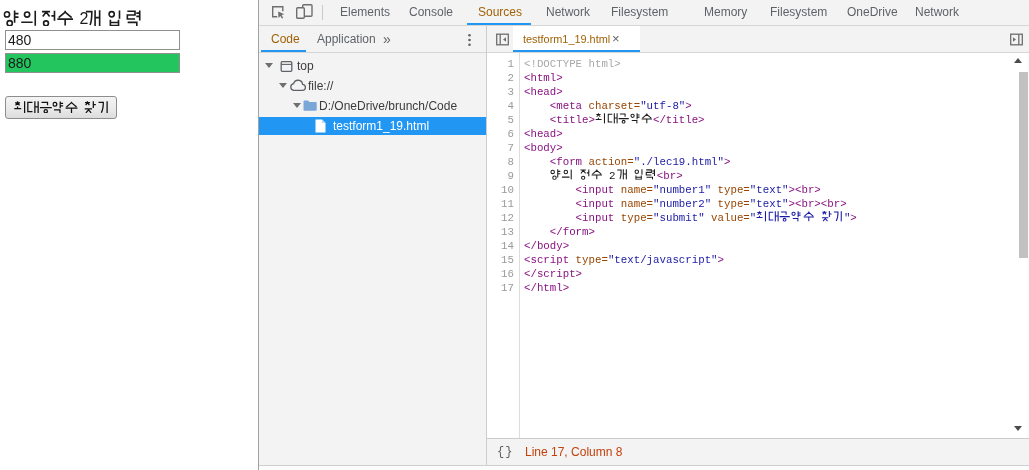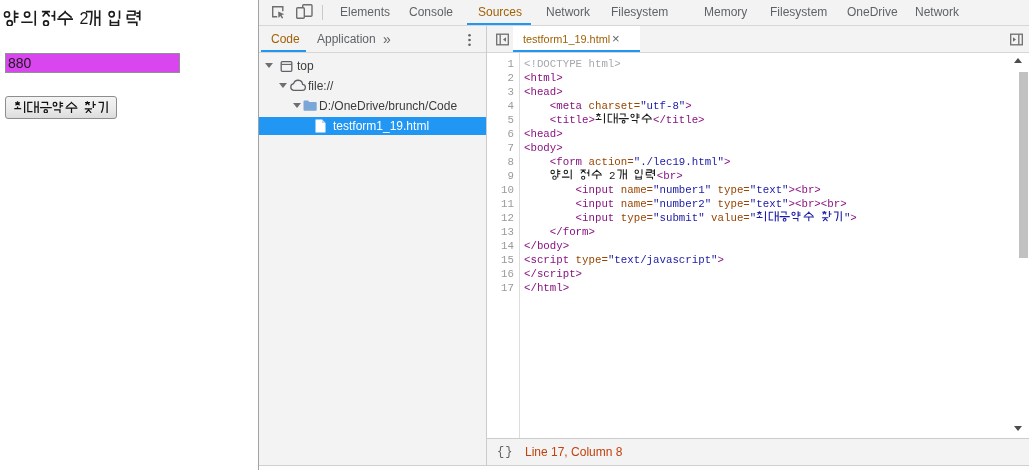--- a/index.html
+++ b/index.html
@@ -75,21 +75,22 @@
 <svg class="abs" style="left:3px;top:9.7px;color:#1c1c1c" width="142" height="16.3" viewBox="0 0 142 16.3">
 <use href="#k-yang" x="0.4" y="0" width="16.5" height="16.3"></use>
 <use href="#k-ui" x="17.3" y="0" width="16.5" height="16.3"></use>
 <use href="#k-jeong" x="37.2" y="0" width="16.5" height="16.3"></use>
 <use href="#k-su" x="53.9" y="0" width="16.5" height="16.3"></use>
 <text x="76.6" y="13.6" font-size="16" font-family="Liberation Sans" fill="#1c1c1c" stroke="none">2</text>
 <use href="#k-gae" x="81.3" y="0" width="17" height="16.3"></use>
 <use href="#k-ip" x="105" y="0" width="16.5" height="16.3"></use>
 <use href="#k-ryeok" x="122.8" y="0" width="16.8" height="16.3"></use>
 </svg>
-<div class="abs" style="left:5px;top:52.5px;width:171px;height:18px;border:1px solid #909090;background:#d946ef;font-size:14px;line-height:18px;color:#1a1a1a;padding-left:2px">880</div>
+<div class="abs" style="left:5px;top:30px;width:171px;height:18px;border:1px solid #909090;background:#fff;font-size:14px;line-height:18px;color:#1a1a1a;padding-left:2px">480</div>
+<div class="abs" style="left:5px;top:52.5px;width:171px;height:18px;border:1px solid #909090;background:#22c55e;font-size:14px;line-height:18px;color:#1a1a1a;padding-left:2px">880</div>
 <div class="abs" style="left:5px;top:95.5px;width:110px;height:21px;border:1px solid #8d8d8d;border-radius:3px;background:linear-gradient(#f4f4f4,#e9e9e9 60%,#dcdcdc)"></div>
 <svg class="abs kb" style="left:14px;top:100.7px;color:#111" width="96" height="12.6" viewBox="0 0 96 12.6">
 <use href="#k-choe" x="0" y="0" width="12.6" height="12.6"></use>
 <use href="#k-dae" x="12.8" y="0" width="12.6" height="12.6"></use>
 <use href="#k-gong" x="25.7" y="0" width="12.6" height="12.6"></use>
 <use href="#k-yak" x="38.4" y="0" width="12.6" height="12.6"></use>
 <use href="#k-su" x="51.2" y="0" width="12.6" height="12.6"></use>
 <use href="#k-chat" x="70" y="0" width="12.6" height="12.6"></use>
 <use href="#k-gi" x="82.8" y="0" width="12.6" height="12.6"></use>
 </svg>

